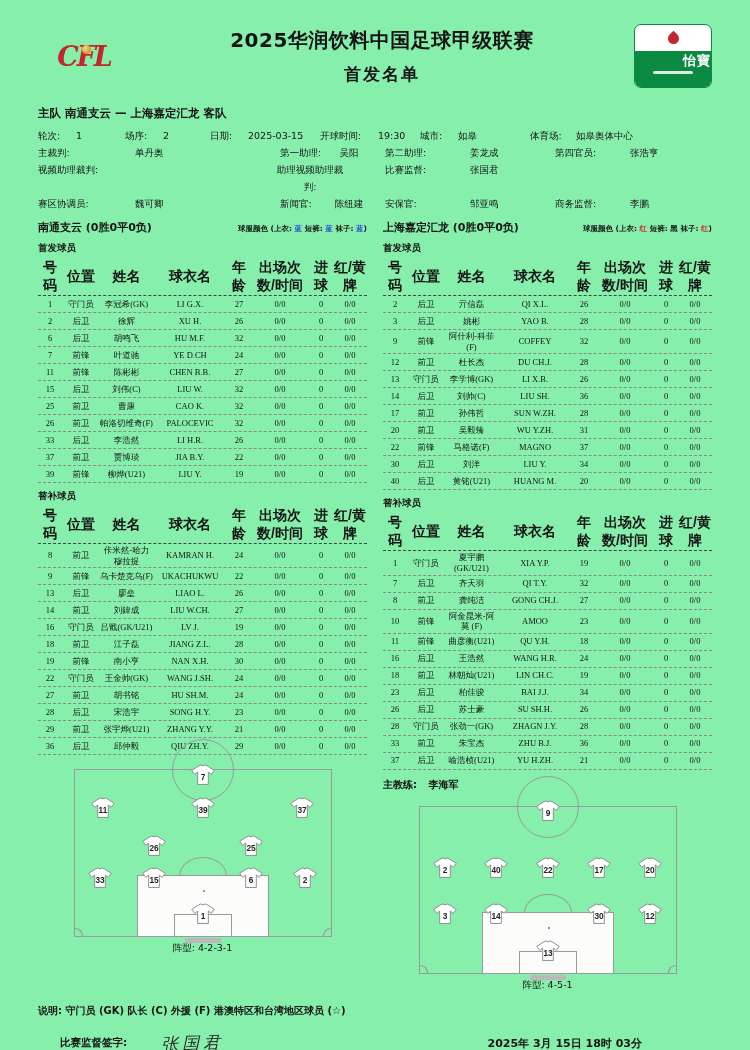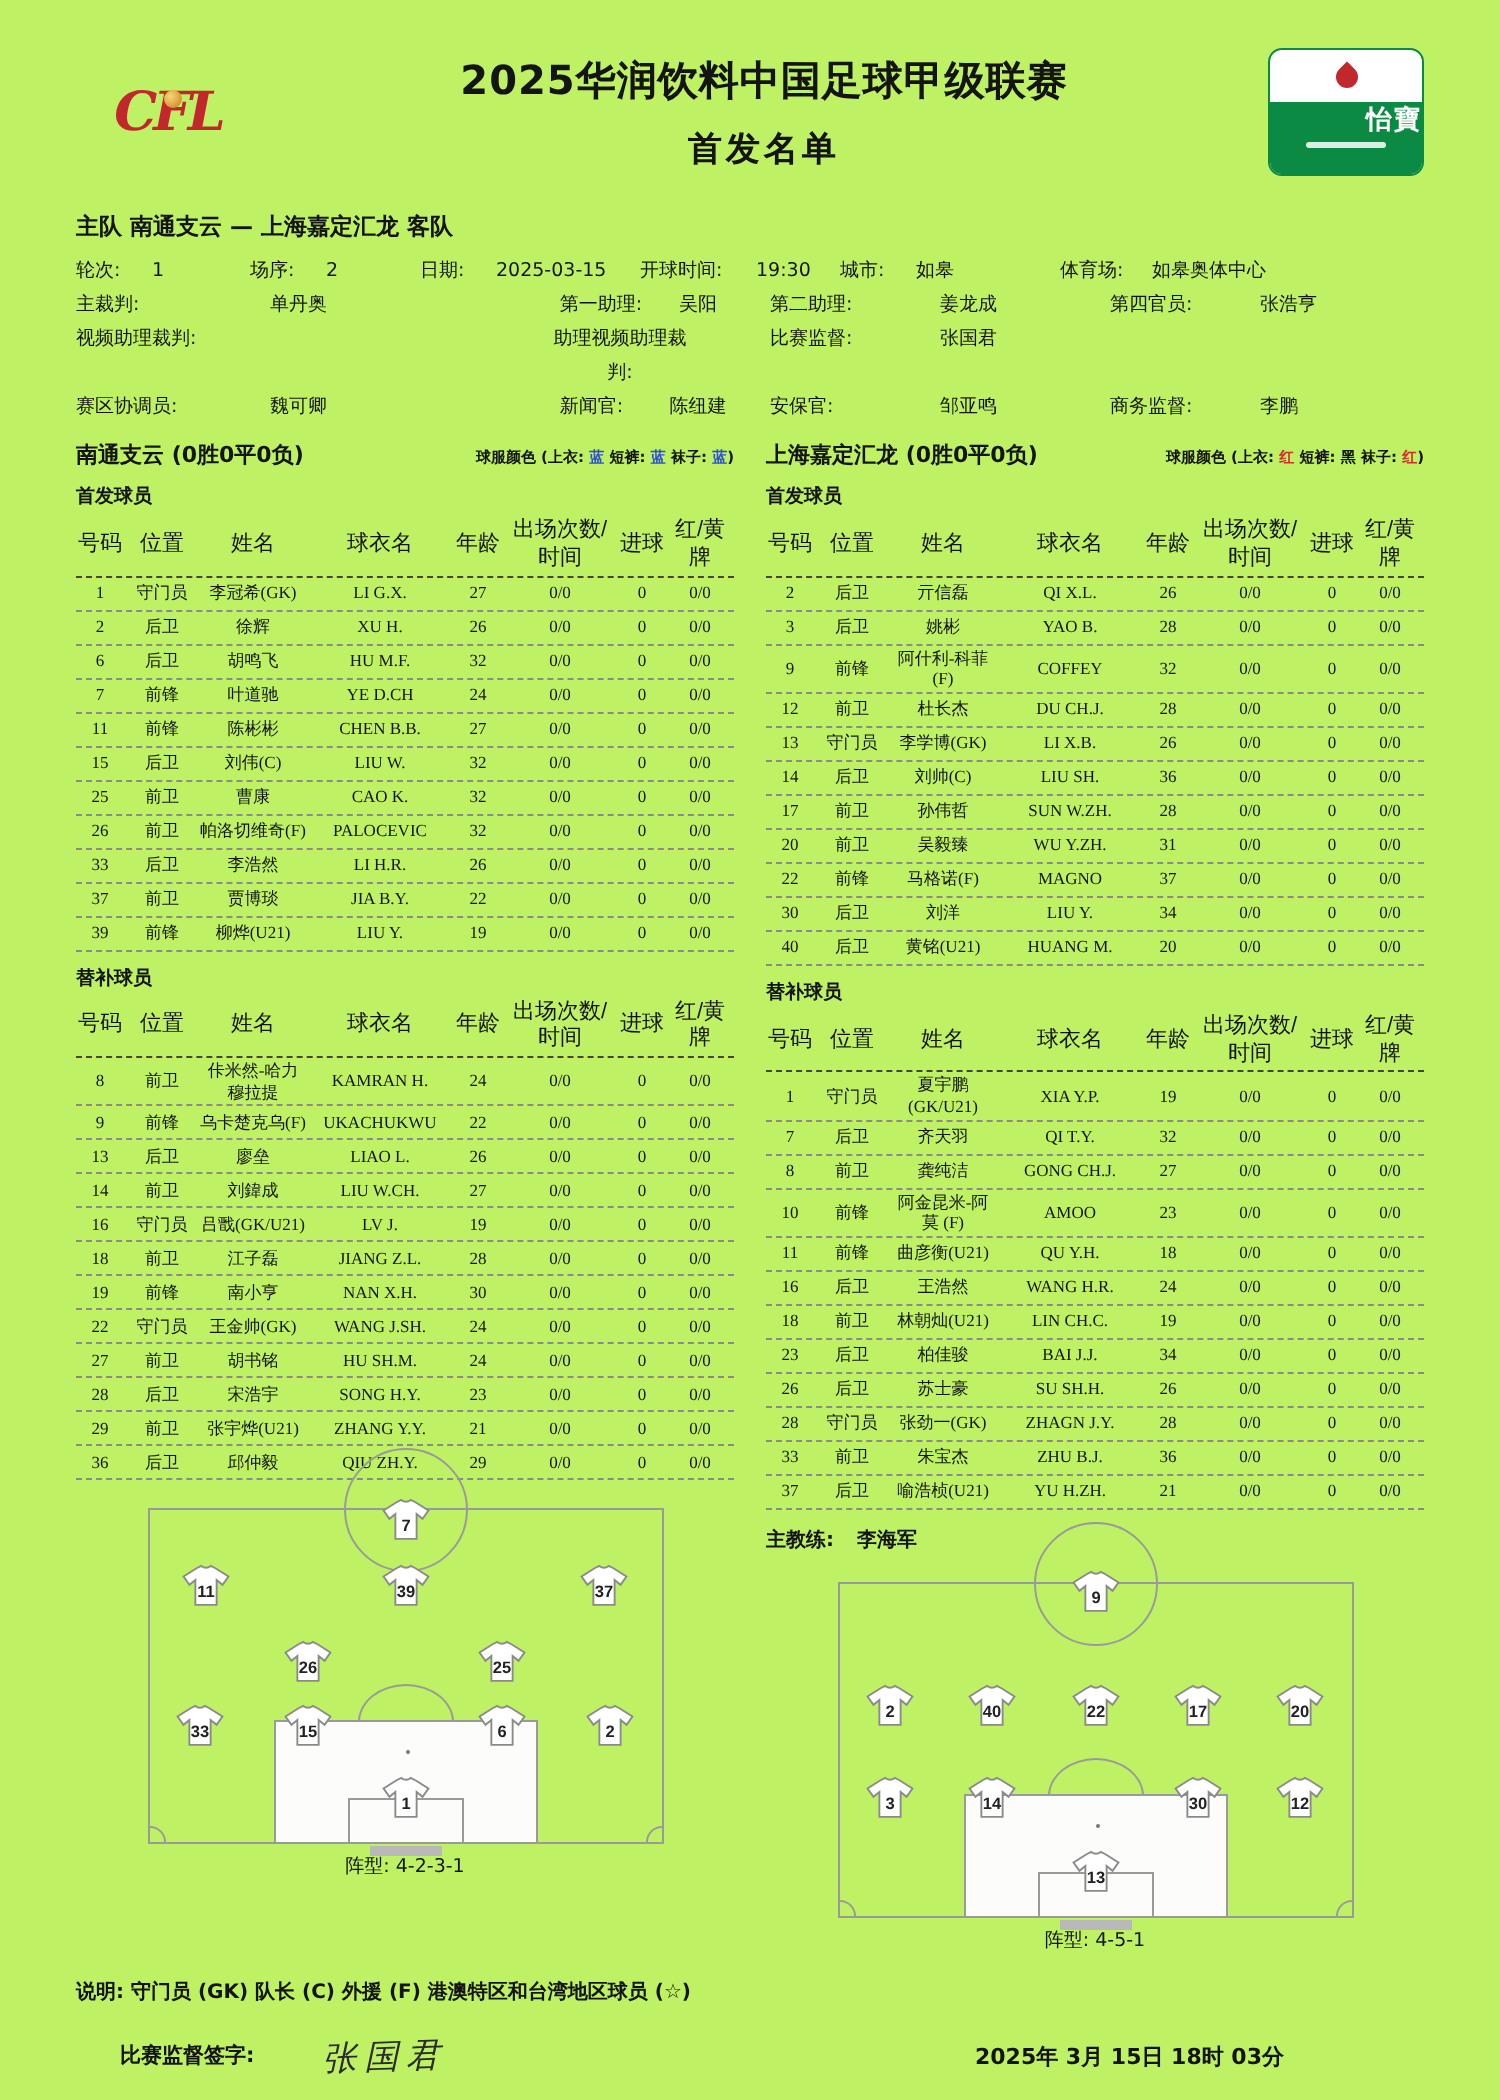--- a/index.html
+++ b/index.html
@@ -1,16 +1,16 @@
 <!DOCTYPE html>
 <html><head>
 <meta charset="utf-8">
 <style>
   html,body{margin:0;padding:0;background:#cfcfcd;}
-  .page{width:750px;height:1050px;background:#bef264;box-sizing:border-box;
+  .page{width:750px;height:1050px;background:#86efac;box-sizing:border-box;
         padding:10px 38px 0;font-family:"DejaVu Sans","Liberation Sans",sans-serif;
         color:#141414;position:relative;overflow:hidden;}
   
   .hdr{display:flex;align-items:center;height:92px;}
   .cfl{width:92px;text-align:center;position:relative;}
   .cfl-text{font-family:"DejaVu Serif",serif;font-style:italic;font-weight:bold;
             font-size:27px;color:#c2272d;letter-spacing:-2px;}
   .cfl-ball{position:absolute;left:44px;top:4px;width:9px;height:9px;border-radius:50%;
             background:radial-gradient(circle at 35% 35%,#f7d774,#c87a1e);}
   .titles{flex:1;text-align:center;}
@@ -43,22 +43,22 @@
   .twocol{display:grid;grid-template-columns:1fr 1fr;column-gap:16px;margin-top:8px;}
   .teamhead{display:flex;justify-content:space-between;align-items:baseline;}
   .tname{font-size:11px;font-weight:bold;white-space:nowrap;}
   .kit{font-size:7.5px;font-weight:bold;white-space:nowrap;}
   .kit .kv{font-weight:bold;}
   .seclabel{font-size:9.5px;font-weight:bold;margin:7px 0 3px;}
   .ptable{font-family:"Liberation Serif","DejaVu Serif",serif;font-size:8.5px;}
   .prow{display:grid;grid-template-columns:24px 38px 1fr 74px 24px 58px 24px 34px;
         align-items:center;border-bottom:1px dashed #8a8a8a;min-height:14px;
         padding:1px 0;text-align:center;line-height:1.25;}
-  .phead{font-family:"Liberation Sans","DejaVu Sans",sans-serif;font-weight:normal;
-         font-size:11px;border-bottom:1px dashed #444;}
+  .phead{font-family:"Liberation Sans","DejaVu Sans",sans-serif;font-weight:bold;
+         font-size:14px;border-bottom:1px dashed #444;}
   .coach{font-size:10px;font-weight:bold;margin-top:8px;}
   .coach .cv{margin-left:8px;}
   
   .pitchwrap{margin-top:14px;}
   .pitch{position:relative;width:256px;height:166px;border:1.5px solid #9a9a9a;margin:14px auto 0;}
   .pcircle{position:absolute;left:50%;top:0;transform:translate(-50%,-50%);width:60px;height:60px;
            border:1.5px solid #9a9a9a;border-radius:50%;}
   .parc{position:absolute;left:50%;bottom:60px;transform:translateX(-50%);width:46px;height:18px;
         border:1.5px solid #9a9a9a;border-bottom:none;border-radius:50% 50% 0 0/100% 100% 0 0;}
   .pbox{position:absolute;left:50%;bottom:0;transform:translateX(-50%);width:130px;height:60px;

